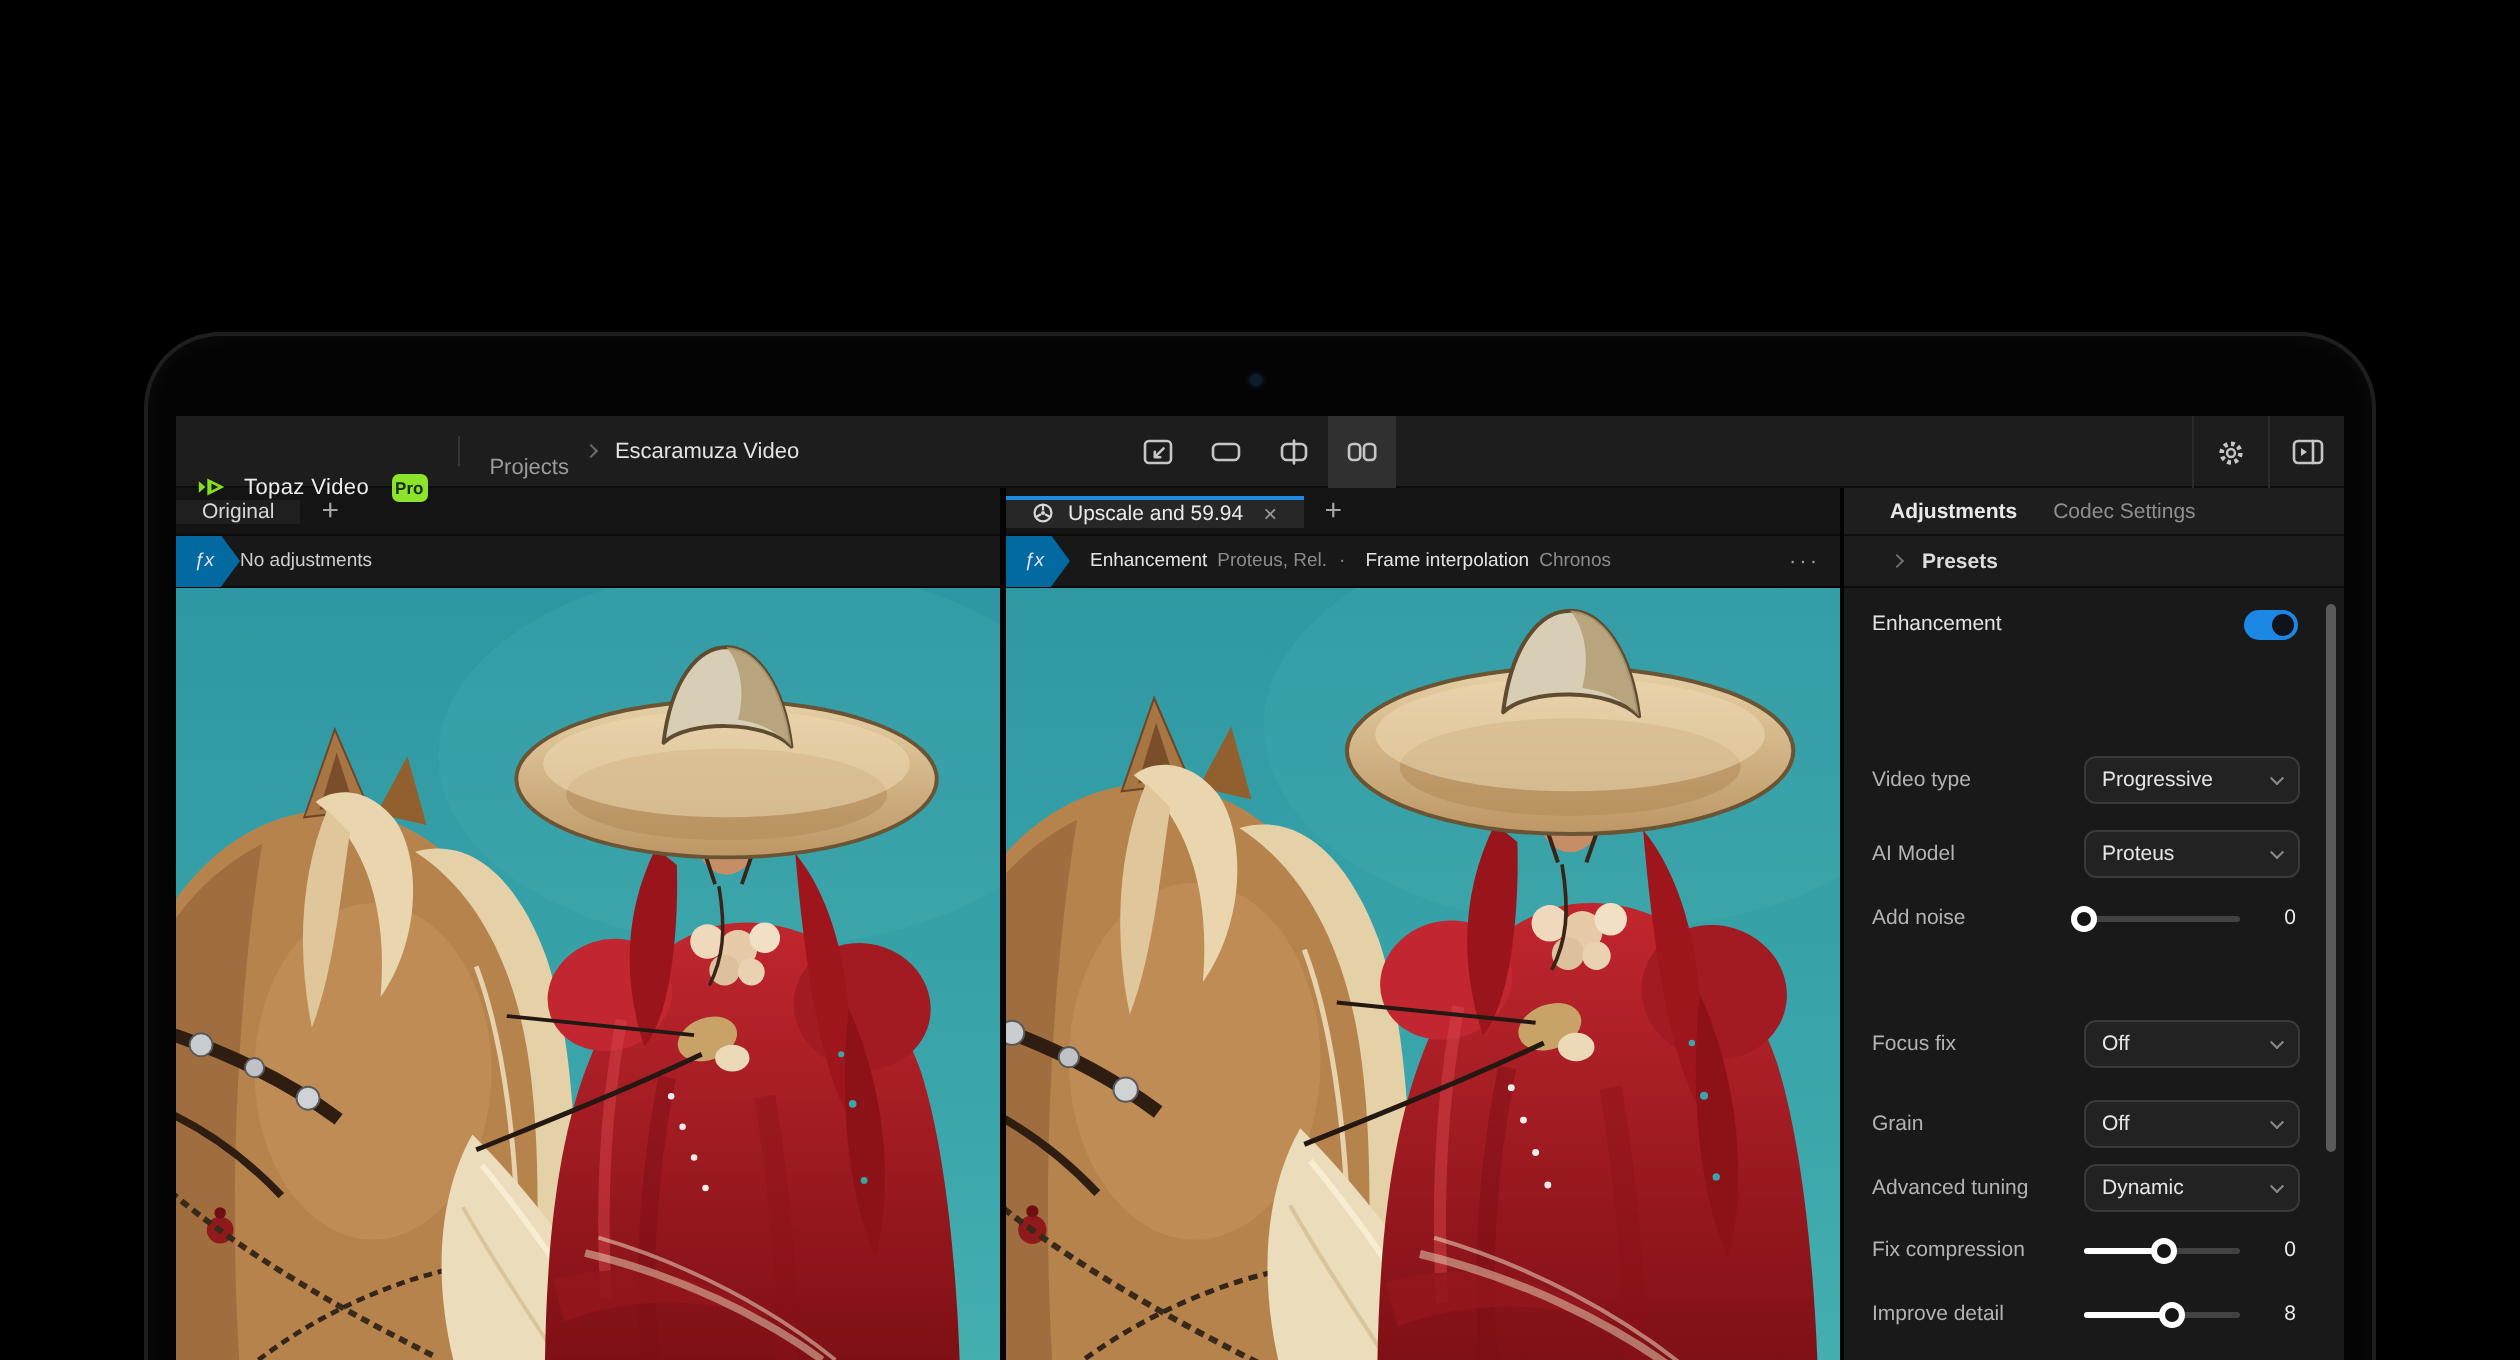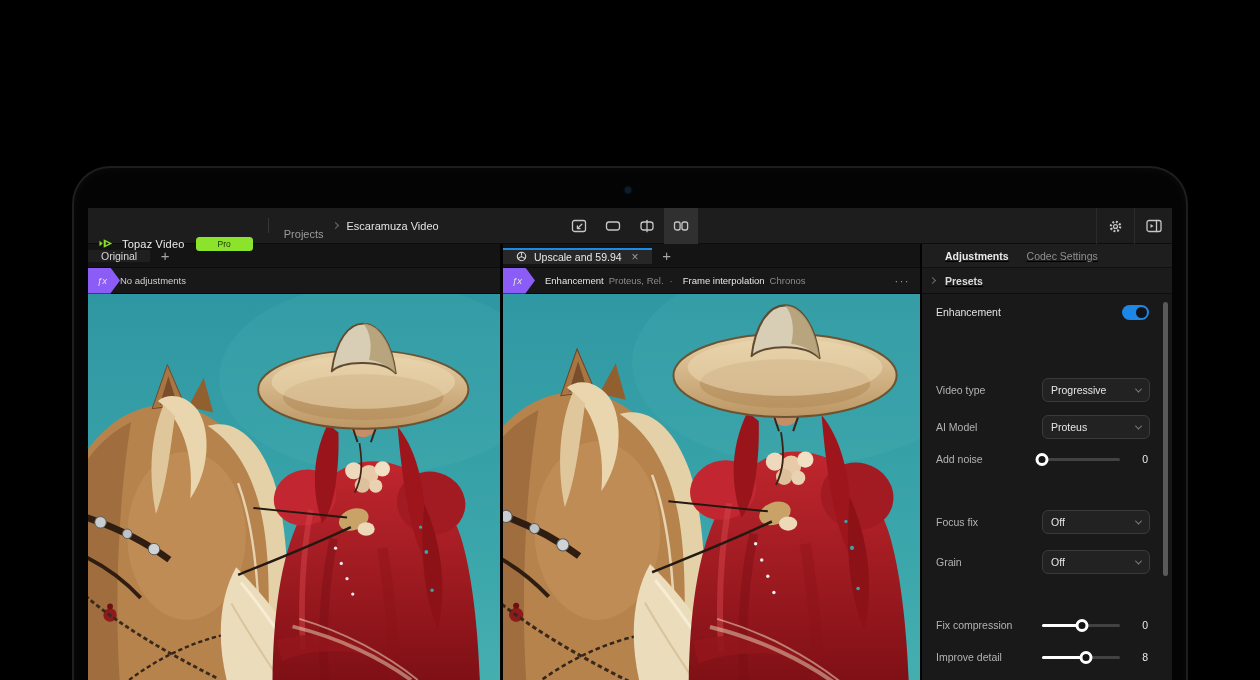--- a/index.html
+++ b/index.html
@@ -15,22 +15,22 @@
             background:#0e1c2b; box-shadow:0 0 3px #16304a; }
 
   .screen { position:absolute; left:88px; top:208px; width:1084px; height:472px;
             background:#141414; overflow:hidden; }
 
   
   .toolbar { position:relative; height:36px; background:#1d1d1d; border-bottom:1px solid #0c0c0c;
              display:flex; align-items:center; }
   .brand { display:flex; align-items:center; gap:7px; padding-left:10px;margin-top:36px; }
   .logo-text { color:#ececec; font-size:11px; letter-spacing:.2px; }
-  .pro-badge { background:#8CE32B; color:#17300a; font-size:8.5px; font-weight:normal;
-               border-radius:3.5px; padding:2px 22px; margin-left:4px; }
+  .pro-badge { background:#8CE32B; color:#17300a; font-size:8.5px; font-weight:bold;
+               border-radius:3.5px; padding:2px 2px; margin-left:4px; }
   .vdiv { width:1px; height:15px; background:#363636; margin:0 15px; }
   .breadcrumb { display:flex; align-items:center; gap:9px; font-size:11px; }
   .bc-root { color:#9b9b9b;margin-top:16px; }
   .bc-cur  { color:#e3e3e3; }
   .chev-r { width:5px; height:5px; border-right:1.4px solid #6d6d6d; border-bottom:1.4px solid #6d6d6d;
             transform:rotate(-45deg); display:inline-block; }
   .viewmodes { position:absolute; left:474px; top:0; height:36px; display:flex; }
   .vm-btn { width:34px; height:36px; display:flex; align-items:center; justify-content:center; cursor:pointer; }
   .vm-btn.selected { background:#303030; }
   .right-tools { position:absolute; right:0; top:0; height:36px; display:flex; align-items:center; }
@@ -47,40 +47,40 @@
 
   .tabbar { height:24px; background:#141414; display:flex; align-items:center; border-bottom:1px solid #0b0b0b; }
   .tab { display:flex; align-items:center; padding:0 13px; background:#1f1f1f; font-size:10.5px; color:#d6d6d6; gap:7px; }
   .tab.active { background:#272727; border-top:2px solid #1d8ae5; color:#e9e9e9; }
   .tab-close { color:#9a9a9a; font-size:12px; margin-left:3px; cursor:pointer; }
   .add-tab { width:30px; display:flex; align-items:center; justify-content:center;
              color:#a6a6a6; font-size:15px; font-weight:300; cursor:pointer; background:transparent; border:none; }
 
   .fxbar { position:relative; height:26px; background:#181818; border-bottom:1px solid #070707;
            display:flex; align-items:center; }
-  .fx-badge { width:32px; height:26px; background:#8b5cf6; color:#e3e3e3;
+  .fx-badge { width:32px; height:26px; background:#0369a1; color:#e3e3e3;
               clip-path:polygon(0 0,70% 0,100% 50%,70% 100%,0 100%);
               display:flex; align-items:center; font-style:italic; font-size:9.5px; padding-left:9px; }
   .fx-text { font-size:9.5px; color:#cfcfcf; margin-left:0; }
   .fx-name { font-size:9.5px; color:#e4e4e4; margin-left:10px; }
   .fx-det  { font-size:9.5px; color:#8b8b8b; margin-left:5px; }
   .fx-sep  { font-size:9.5px; color:#8b8b8b; margin-left:6px; }
   .fx-more { position:absolute; right:10px; color:#9c9c9c; font-size:11px; letter-spacing:1.5px; cursor:pointer; }
 
   .video { position:relative; flex:1; overflow:hidden; background:#2E97A2; }
   .video svg { position:absolute; inset:0; width:100%; height:100%; }
 
   
-  .sidebar { width:250px; display:flex; flex-direction:column; background:#191919;text-decoration:underline; }
+  .sidebar { width:250px; display:flex; flex-direction:column; background:#191919; }
   .side-tabs { height:24px; background:#1e1e1e; border-bottom:1px solid #101010;
                display:flex; align-items:center; gap:18px; padding-left:23px; }
   .side-tab { font-size:10.5px; color:#8f8f8f; cursor:pointer; }
   .side-tab.active { color:#eaeaea; font-weight:bold; }
   .presets-row { height:26px; background:#1b1b1b; border-bottom:1px solid #0d0d0d;
-                 display:flex; align-items:center; padding-left:8px; cursor:pointer; }
+                 display:flex; align-items:center; padding-left:24px; cursor:pointer; }
   .presets-label { font-size:10.5px; color:#dcdcdc; font-weight:bold; margin-left:10px; }
   .scrollarea { position:relative; flex:1; background:#191919; }
 
   .row { position:absolute; left:0; width:100%; height:24px; }
   .row-label { position:absolute; left:14px; top:0; line-height:24px; font-size:10.5px; color:#b3b3b3; }
   .row-label.bright { color:#e2e2e2; }
   .dd { position:absolute; left:120px; top:0; width:108px; height:24px; background:#222222;
         border:1px solid #3a3a3a; border-radius:6px; display:flex; align-items:center;
         padding:0 8px; cursor:pointer; }
   .dd-value { font-size:10.5px; color:#e6e6e6; white-space:nowrap; overflow:hidden; flex:1; }
@@ -363,20 +363,27 @@
           </div>
 
           <div class="row" style="top:256px">
             <span class="row-label">Grain</span>
             <div class="dd">
               <span class="dd-value">Off</span>
               <span class="chev-d"></span>
             </div>
           </div>
 
+          <div class="row" style="top:288px">
+            <span class="row-label">Advanced tuning</span>
+            <div class="dd">
+              <span class="dd-value">Dynamic</span>
+              <span class="chev-d"></span>
+            </div>
+          </div>
 
           <div class="row" style="top:319px">
             <span class="row-label">Fix compression</span>
             <div class="slider">
               <div class="sl-track">
                   <div class="sl-fill" style="width: 51%;"></div>
                 </div>
               <div class="sl-thumb" style="left: 51%;"></div>
             </div>
             <span class="row-value">0</span>

